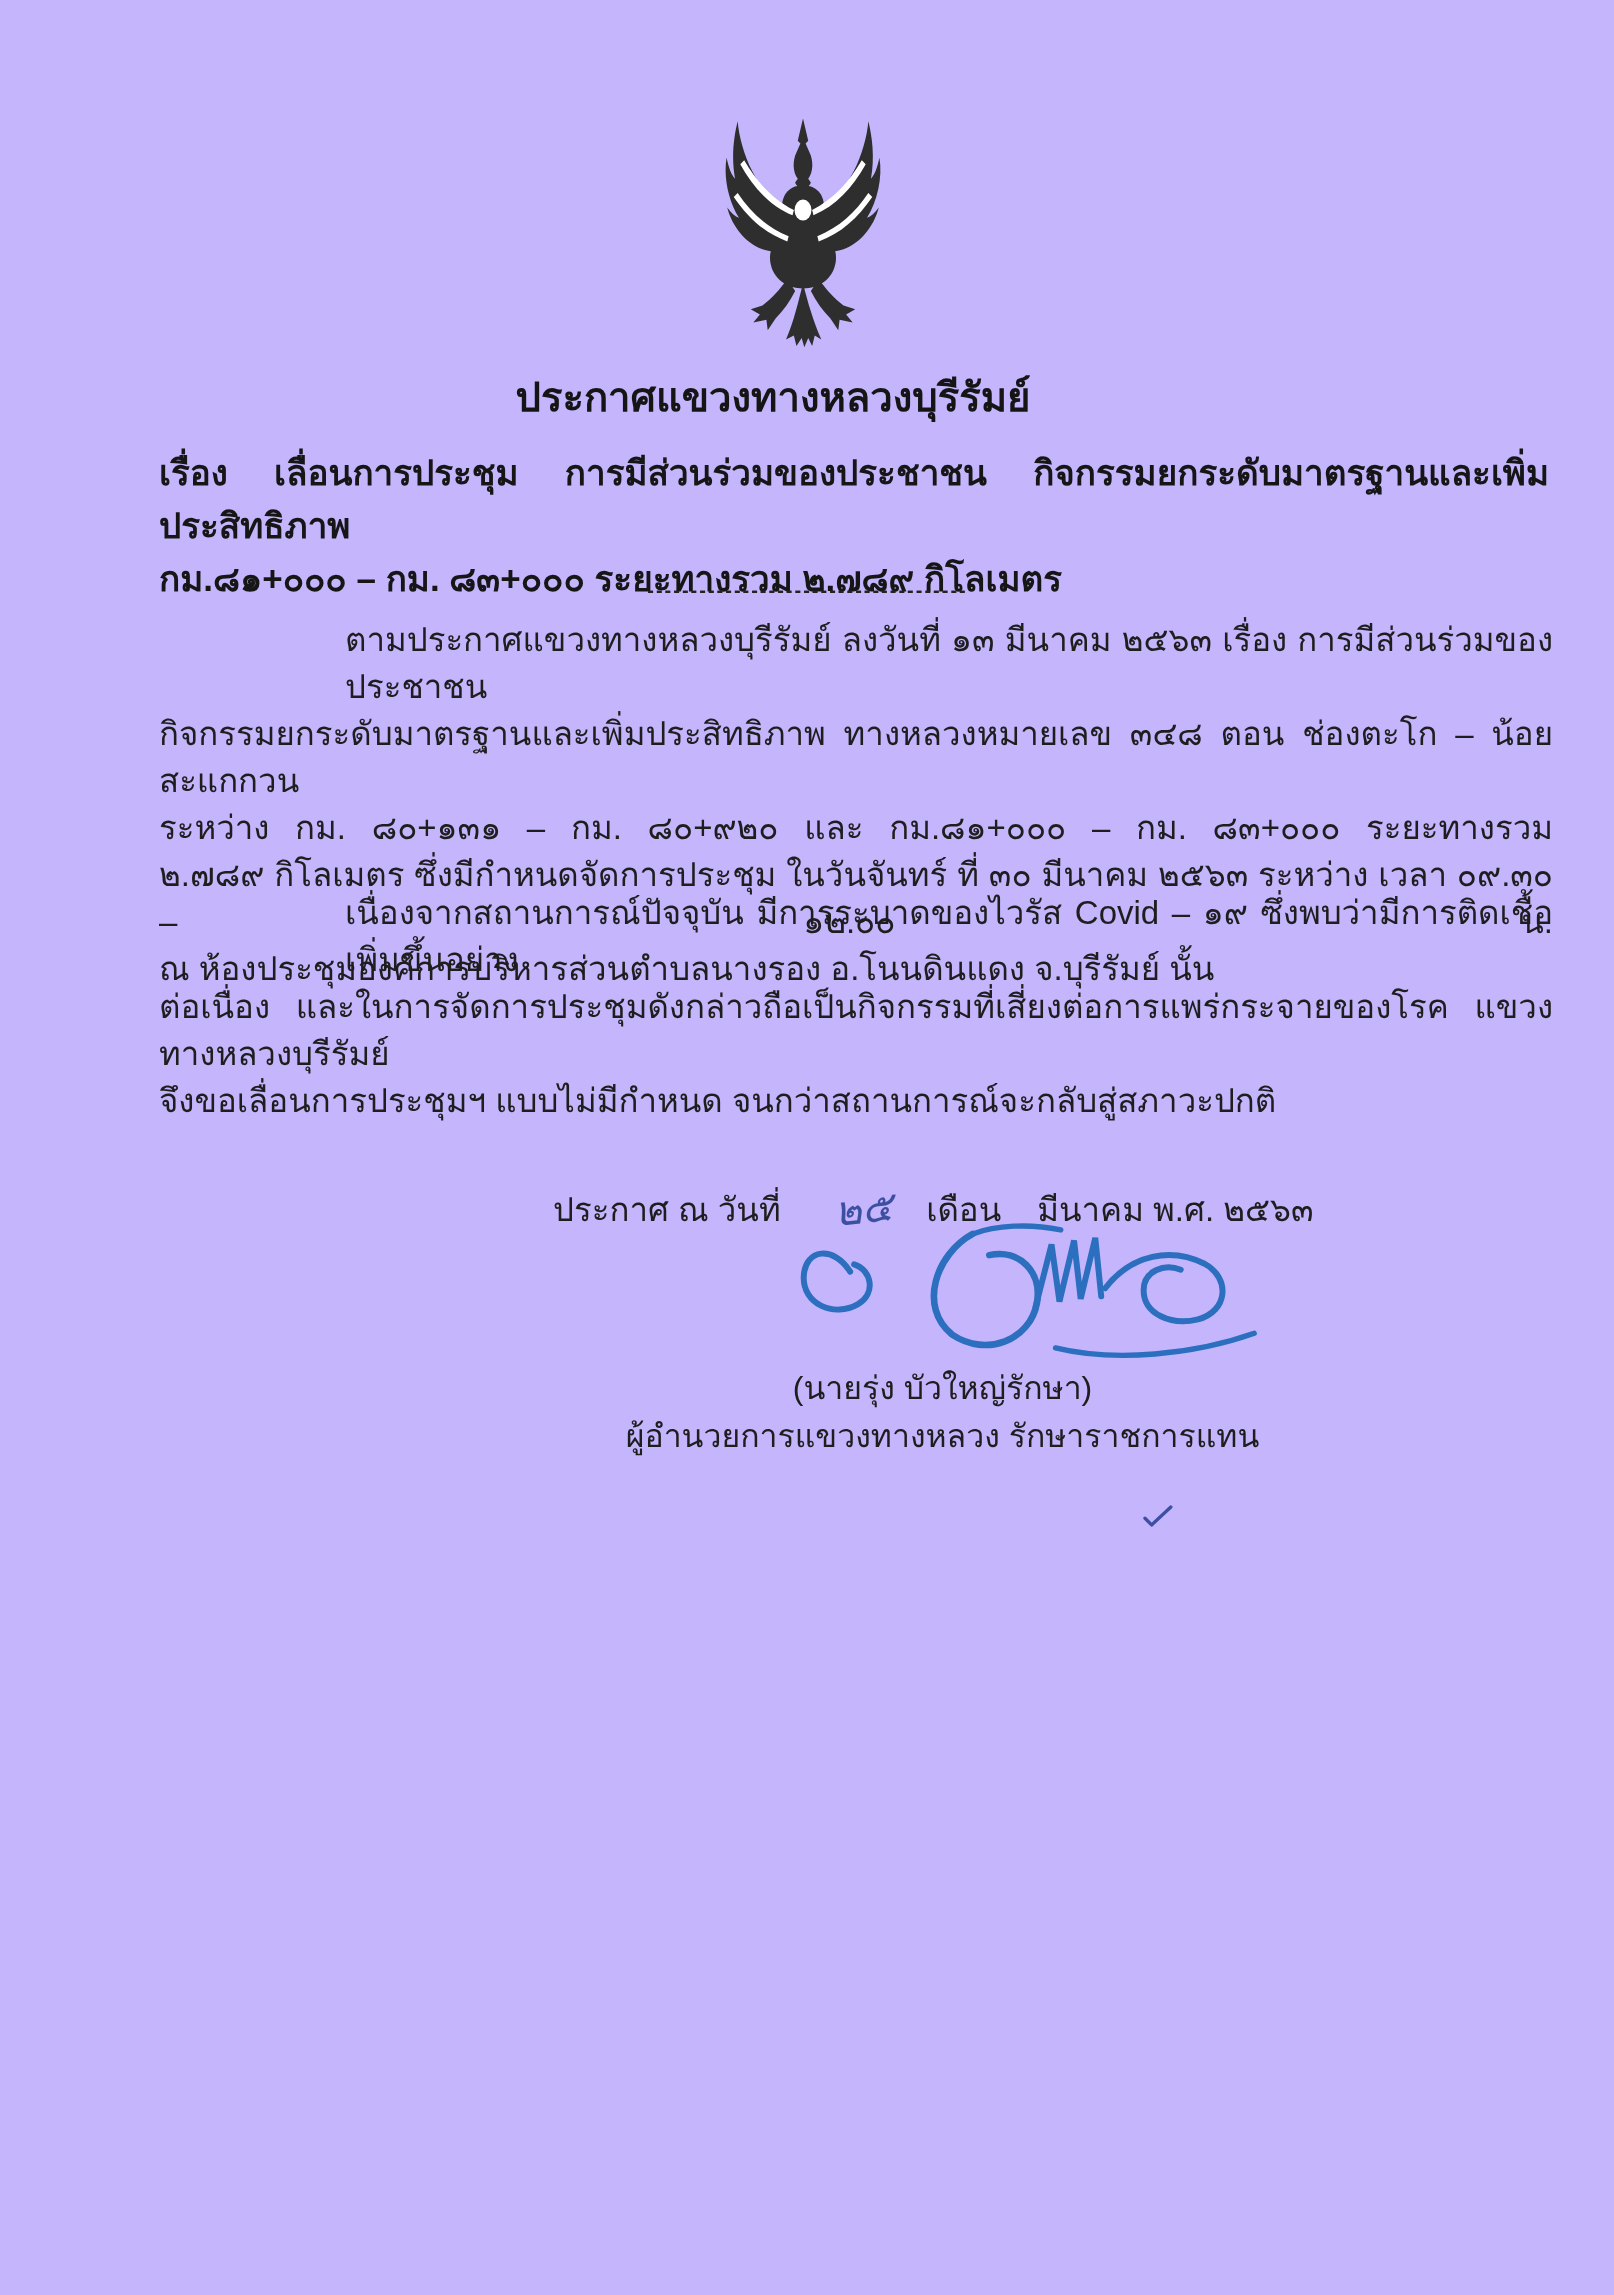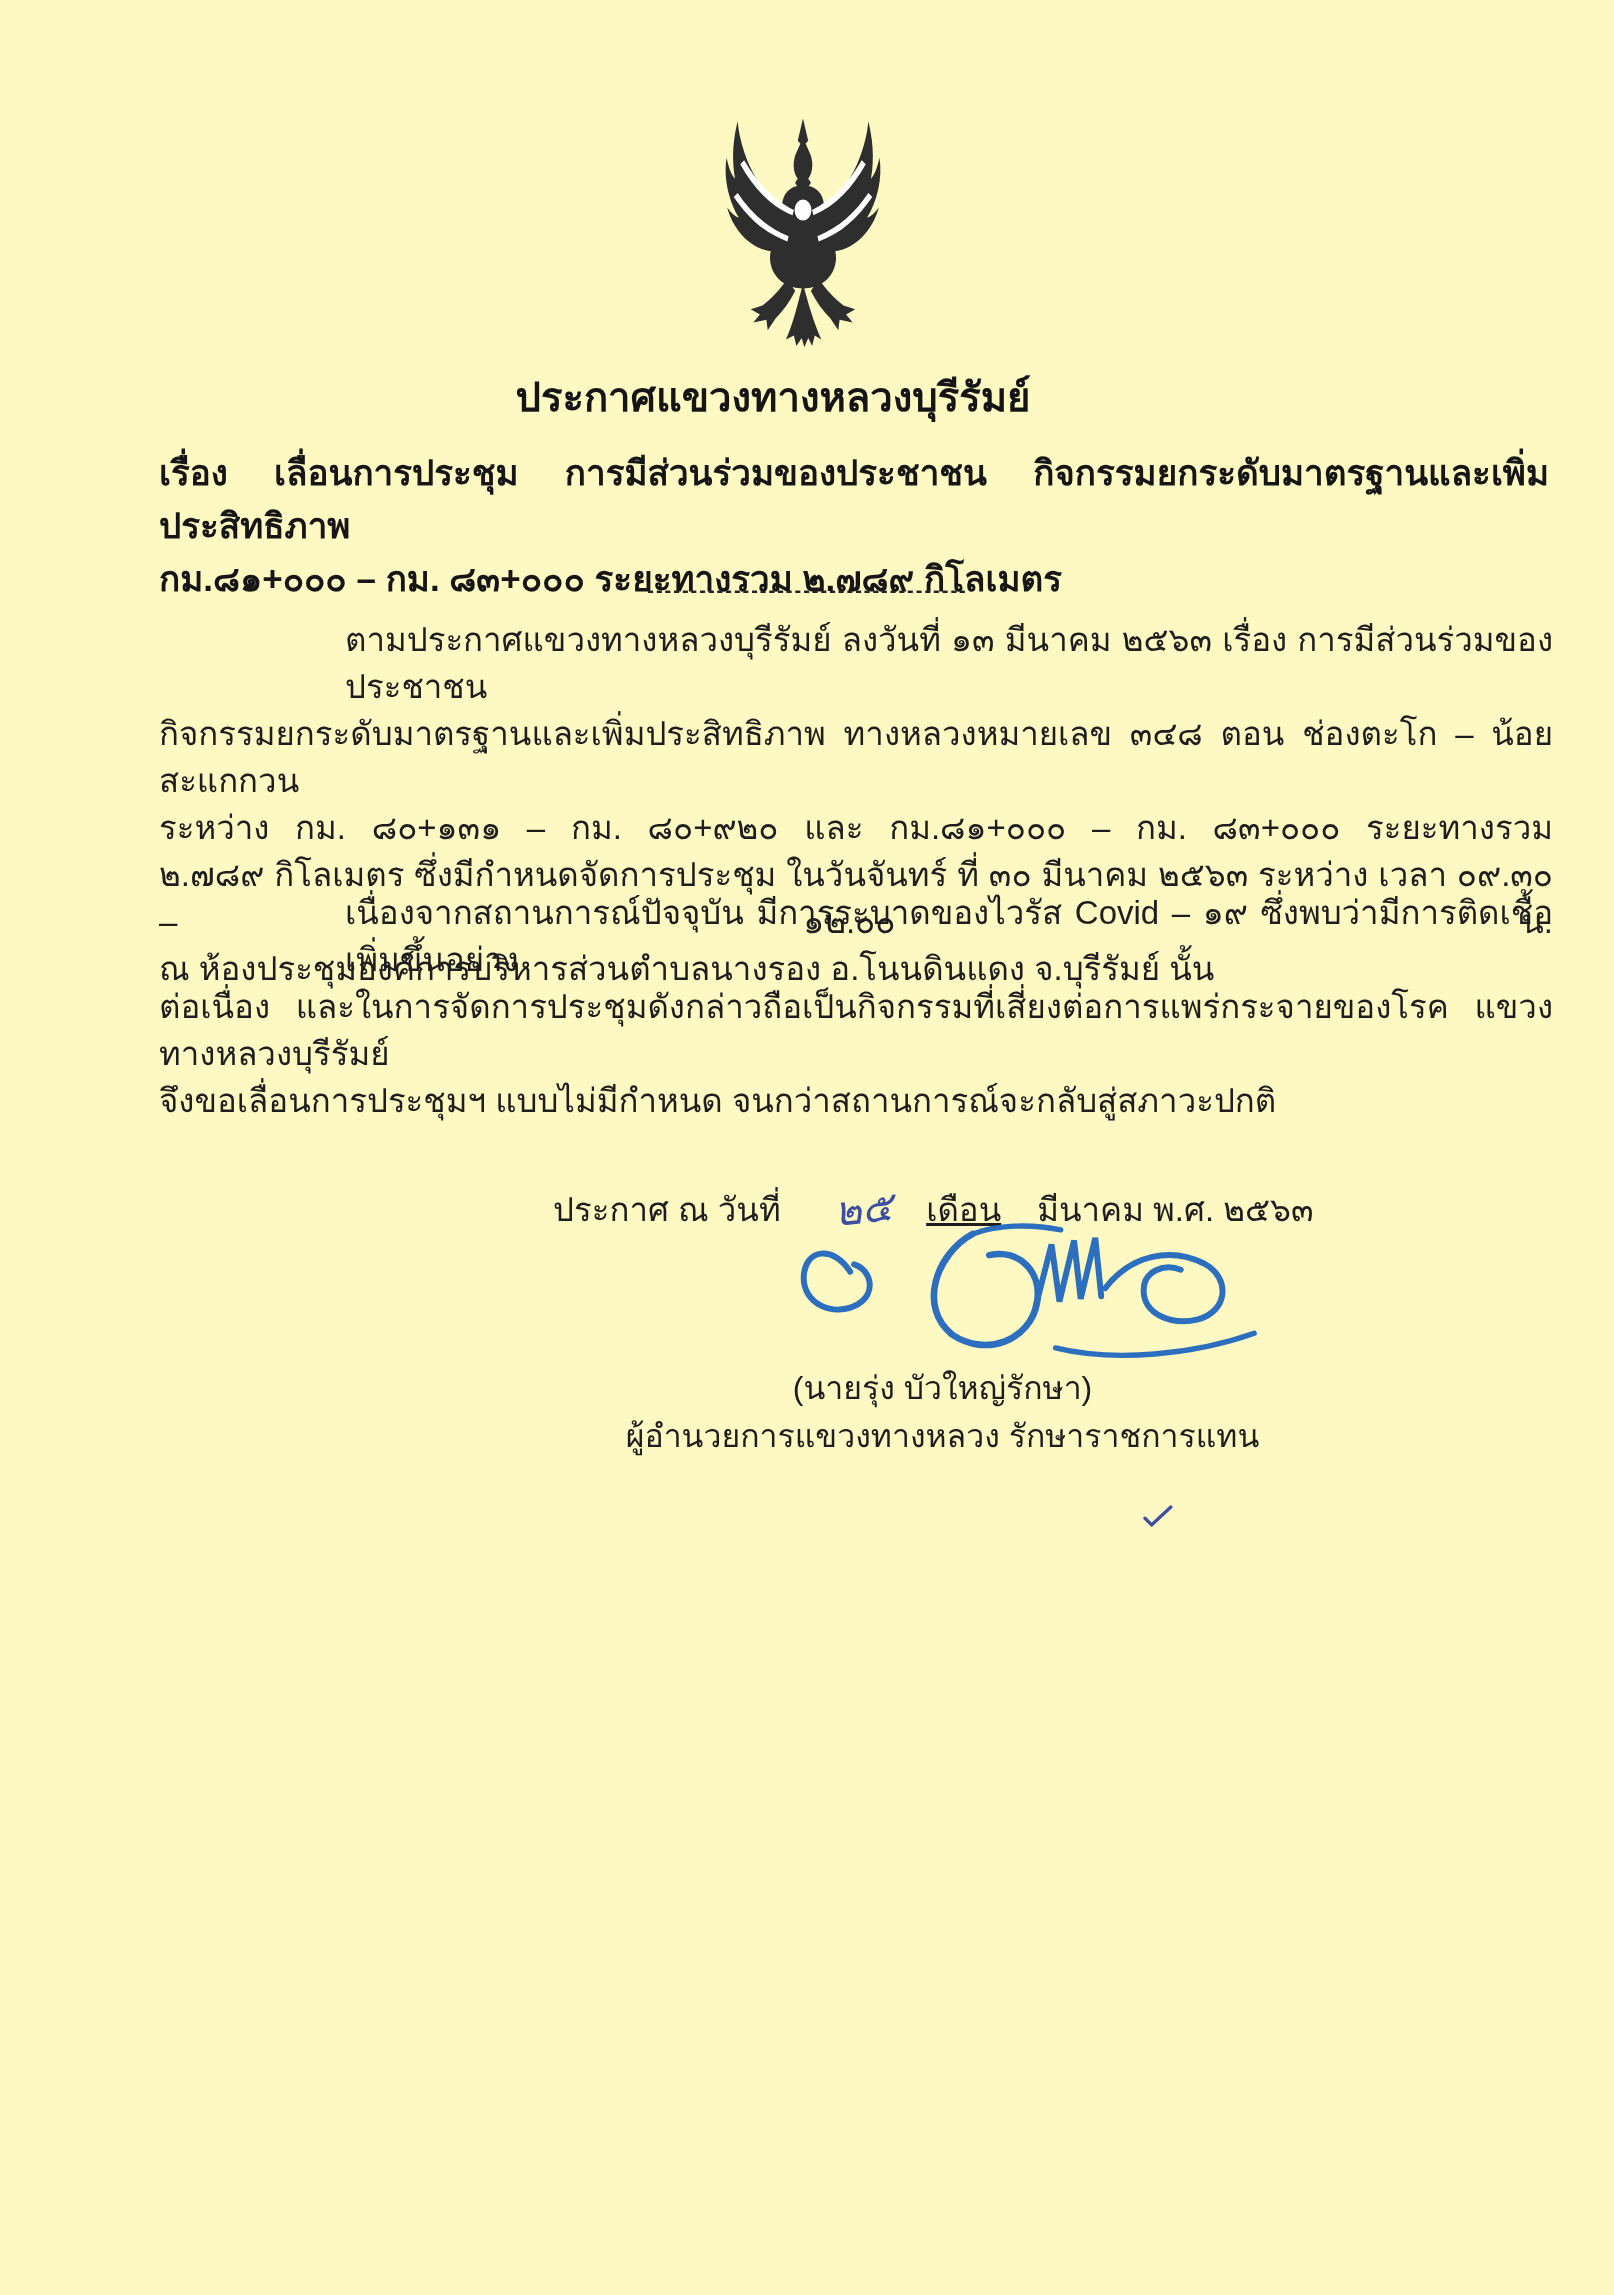--- a/index.html
+++ b/index.html
@@ -1,19 +1,19 @@
 <!DOCTYPE html>
 <html style="font-size:10.6px"><head>
 <meta charset="utf-8">
 <style>
   html,body{margin:0;padding:0;background:#e8e8e8;}
   .page{
     position:relative;
     width:1615px;height:2295px;
-    background:#fef9c3;
+    background:#c4b5fd;
     font-family:"Liberation Sans", sans-serif;
     color:#1b1b1b;
     overflow:hidden;
   }
   .abs{position:absolute;}
   
   .emblem{left:705px;top:114px;width:196px;height:243px;}
   
   .title{
     left:0;top:365px;width:1546px;
@@ -49,21 +49,21 @@
     display:flex;align-items:flex-end;
     font-size:33px;line-height:41px;color:#1e1e1e;
   }
   .dateline .prefix{margin-right:46px;}
   .dateline .hand-day{
     min-width:73px;text-align:center;
     color:#3d4fa1;font-size:41px;font-style:italic;
     transform:rotate(-6deg);
     font-family:"DejaVu Serif", serif;
   }
-  .dateline .month-label{margin:0 36px 0 26.5px;text-decoration:underline;}
+  .dateline .month-label{margin:0 36px 0 26.5px;}
   
   .signature{left:770px;top:1222px;width:518px;height:159px;}
   
   .signoff{
     left:571px;top:1364px;width:743px;
     text-align:center;font-size:32px;line-height:48px;color:#1e1e1e;
   }
   .checkmark{left:1143px;top:1505px;width:30.5px;height:22.6px;}
 </style>
 </head>

